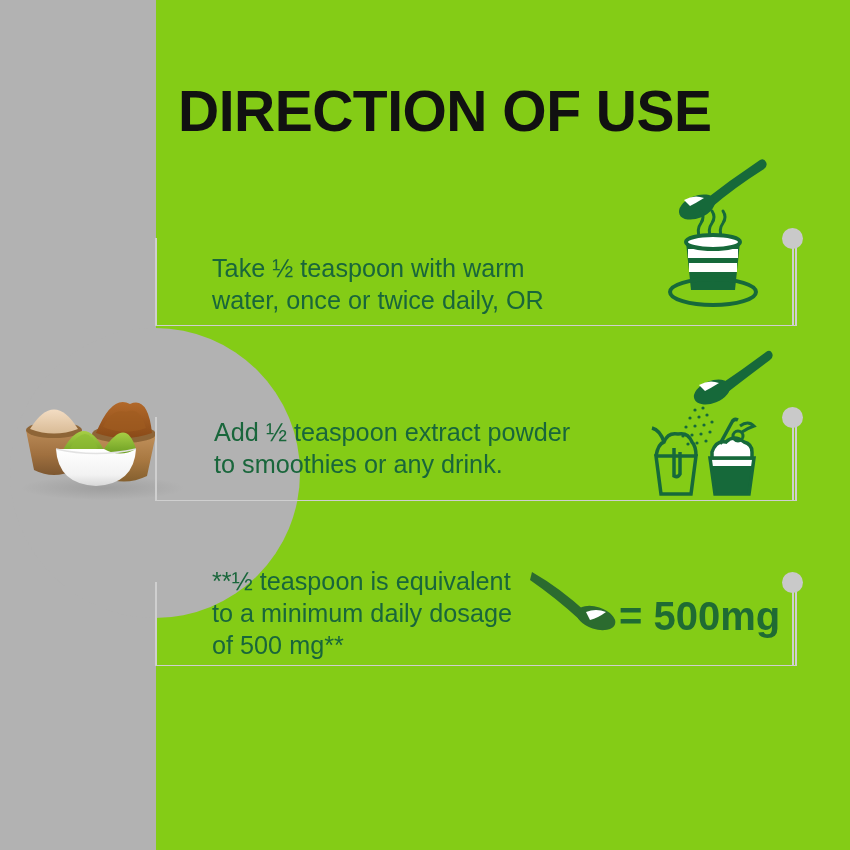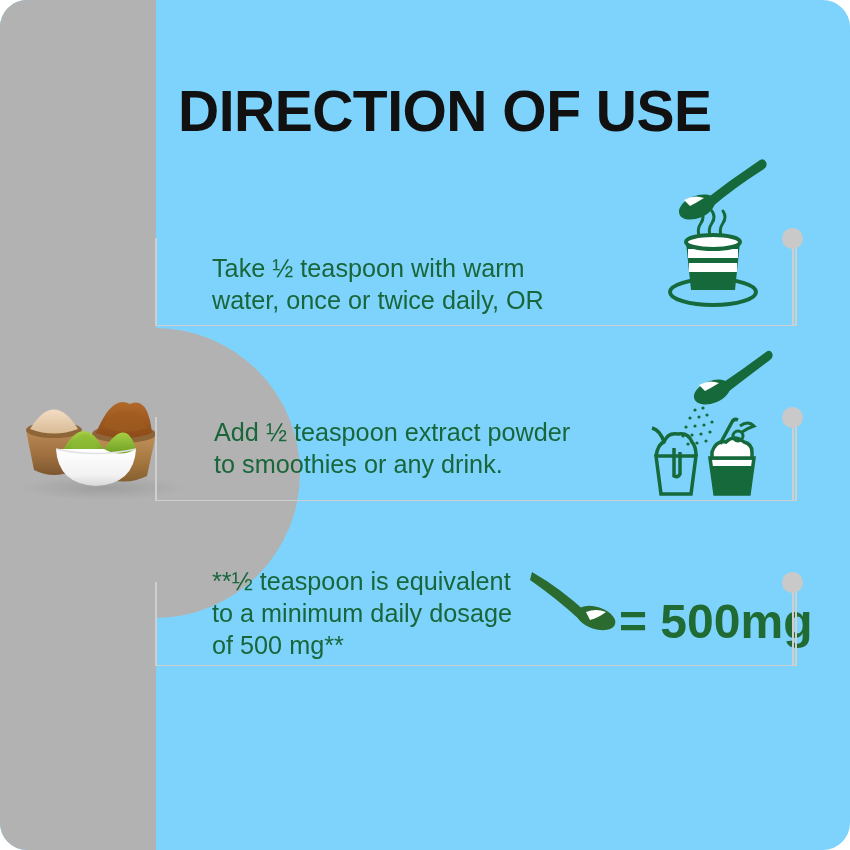--- a/index.html
+++ b/index.html
@@ -3,21 +3,21 @@
 <meta charset="utf-8">
 <style>
   html,body{margin:0;padding:0;}
   body{
     width:850px;height:850px;
     background:#ffffff;
     font-family:"Liberation Sans", sans-serif;
     overflow:hidden;
     position:relative;
   }
-  .canvas{position:absolute;inset:0;width:850px;height:850px;overflow:hidden;background:#7dd3fc;border-radius:27px;}
+  .canvas{position:absolute;inset:0;width:850px;height:850px;overflow:hidden;background:#84cc16;}
 
   
   .sidebar{
     position:absolute;left:0;top:0;width:156px;height:850px;
     background:#b2b2b2;
   }
   .sidebar-bulge{
     position:absolute;left:10px;top:328px;width:290px;height:290px;
     border-radius:50%;
     background:#b2b2b2;
@@ -62,21 +62,21 @@
   .edge-right{position:absolute;left:795px;width:2px;background:#cfcfcf;}
   .edge-left{position:absolute;left:155px;width:2px;background:#cfcfcf;}
 
   
   .icon{position:absolute;}
   .icon svg{display:block;}
 
   .eq-text{
     position:absolute;
     font-family:"Liberation Sans Narrow","Liberation Sans",sans-serif;
-    font-weight:700;font-size:48px;color:#1f6b33;
+    font-weight:700;font-size:40px;color:#1f6b33;
     white-space:nowrap;
   }
 
   
   .note{
     position:absolute;left:186px;top:705px;width:620px;
     font-family:"Liberation Sans Narrow","Liberation Sans",sans-serif;
     font-size:23px;line-height:31px;color:#2b2b2b;
     text-align:center;
   }

